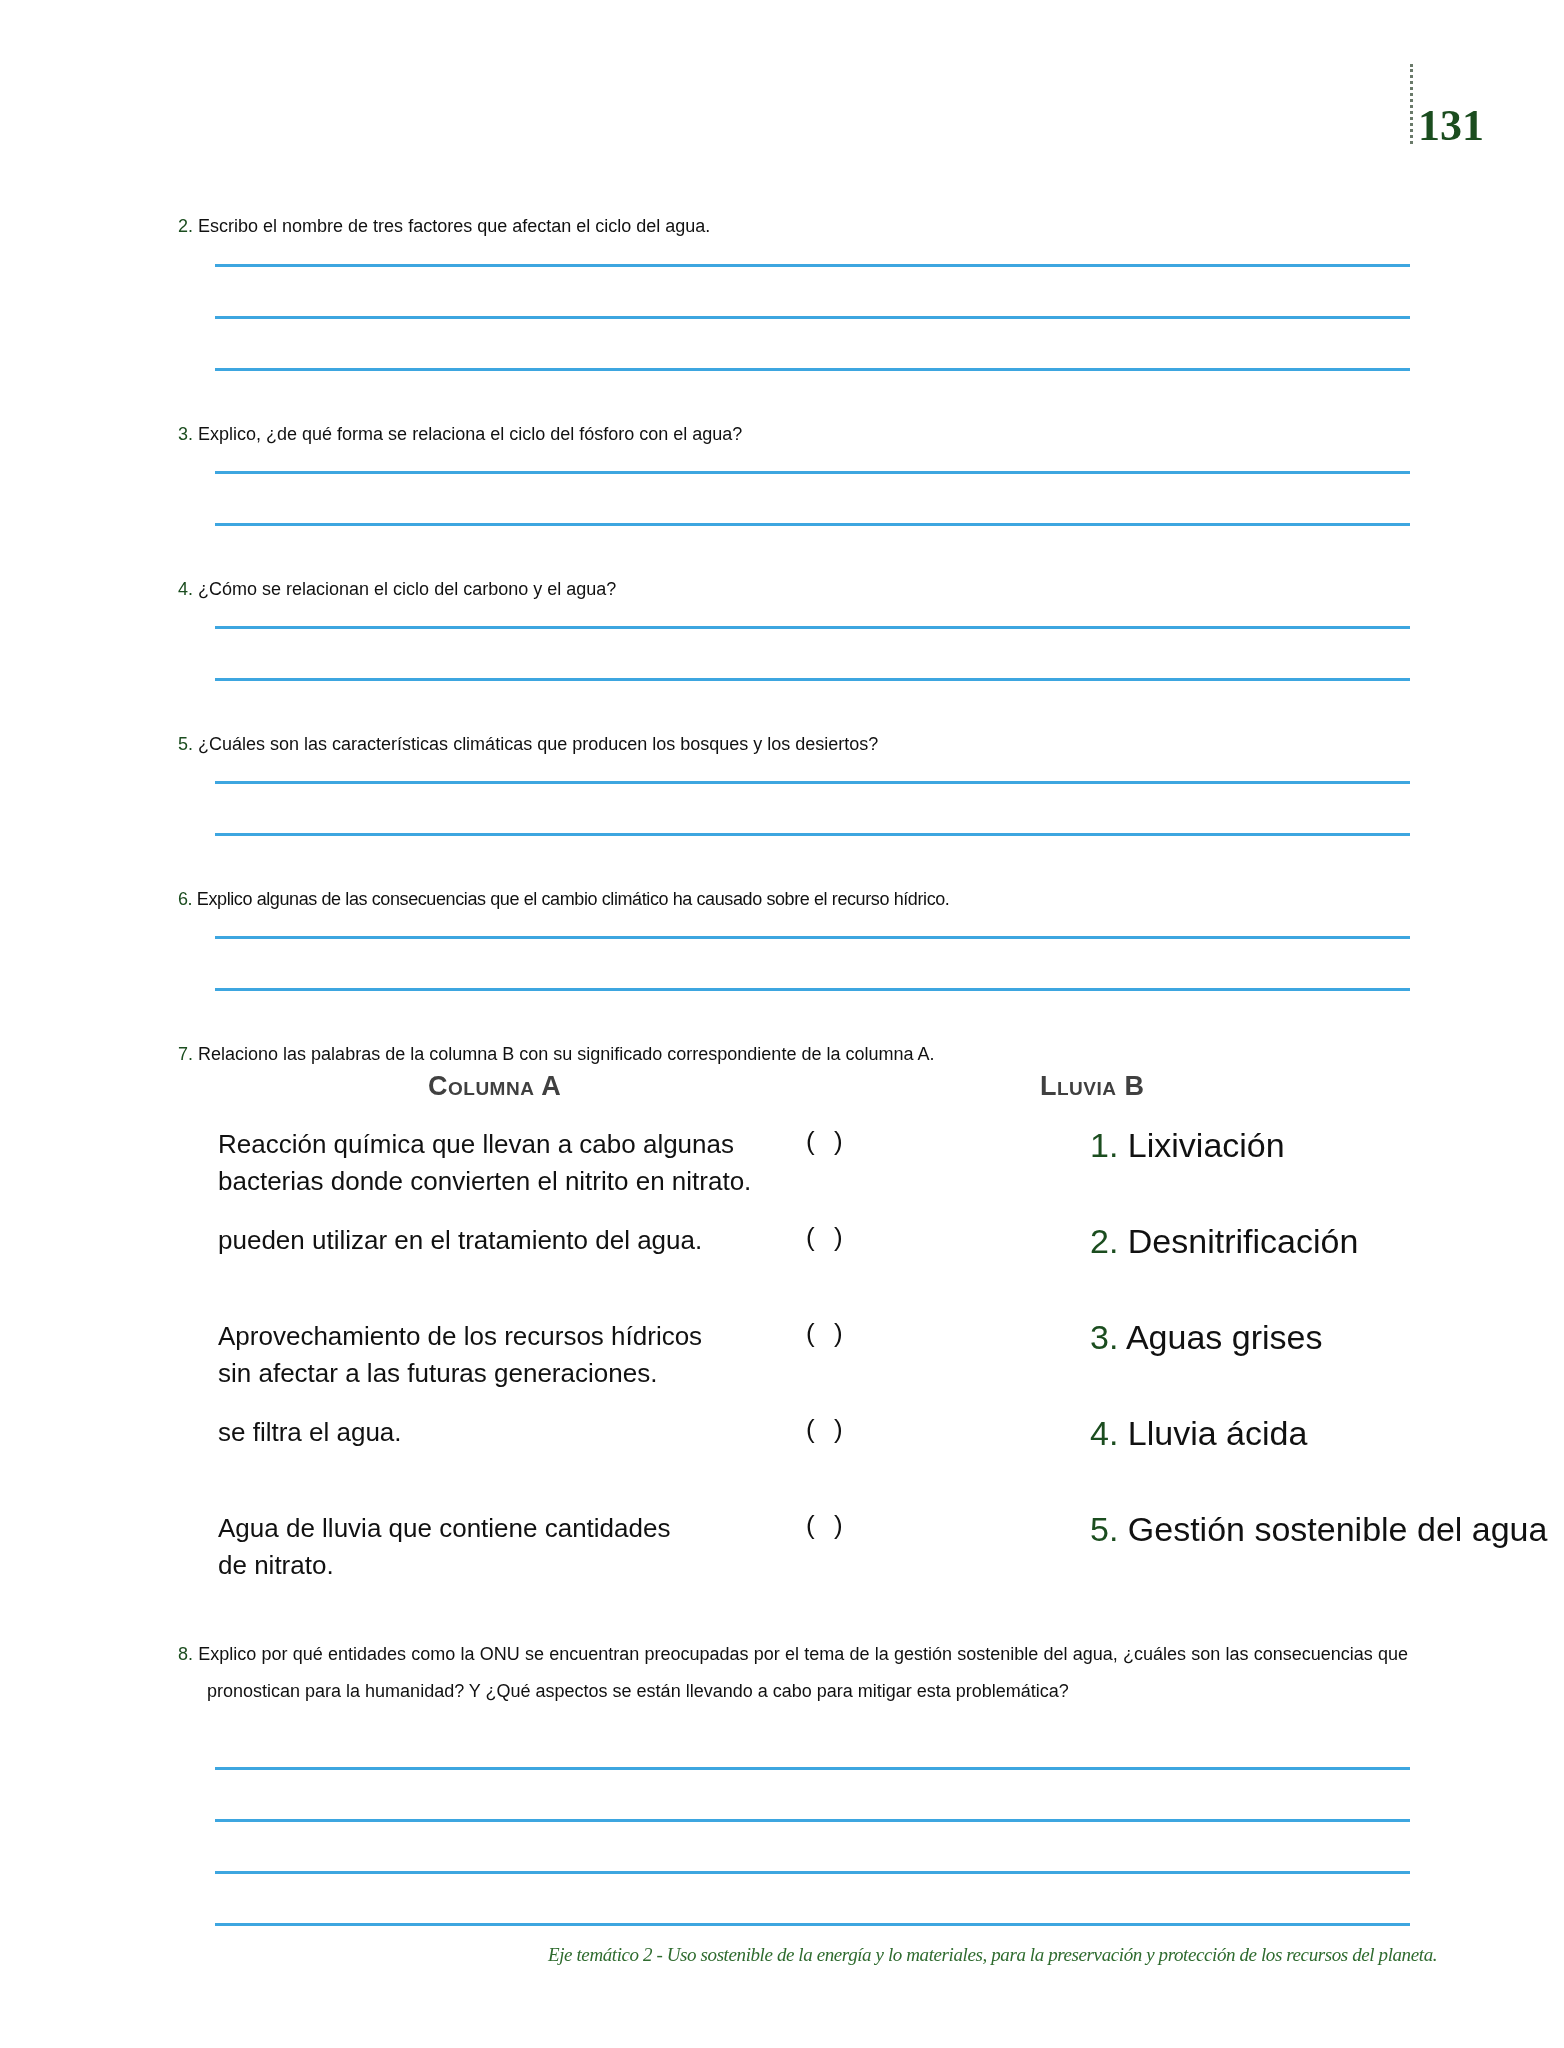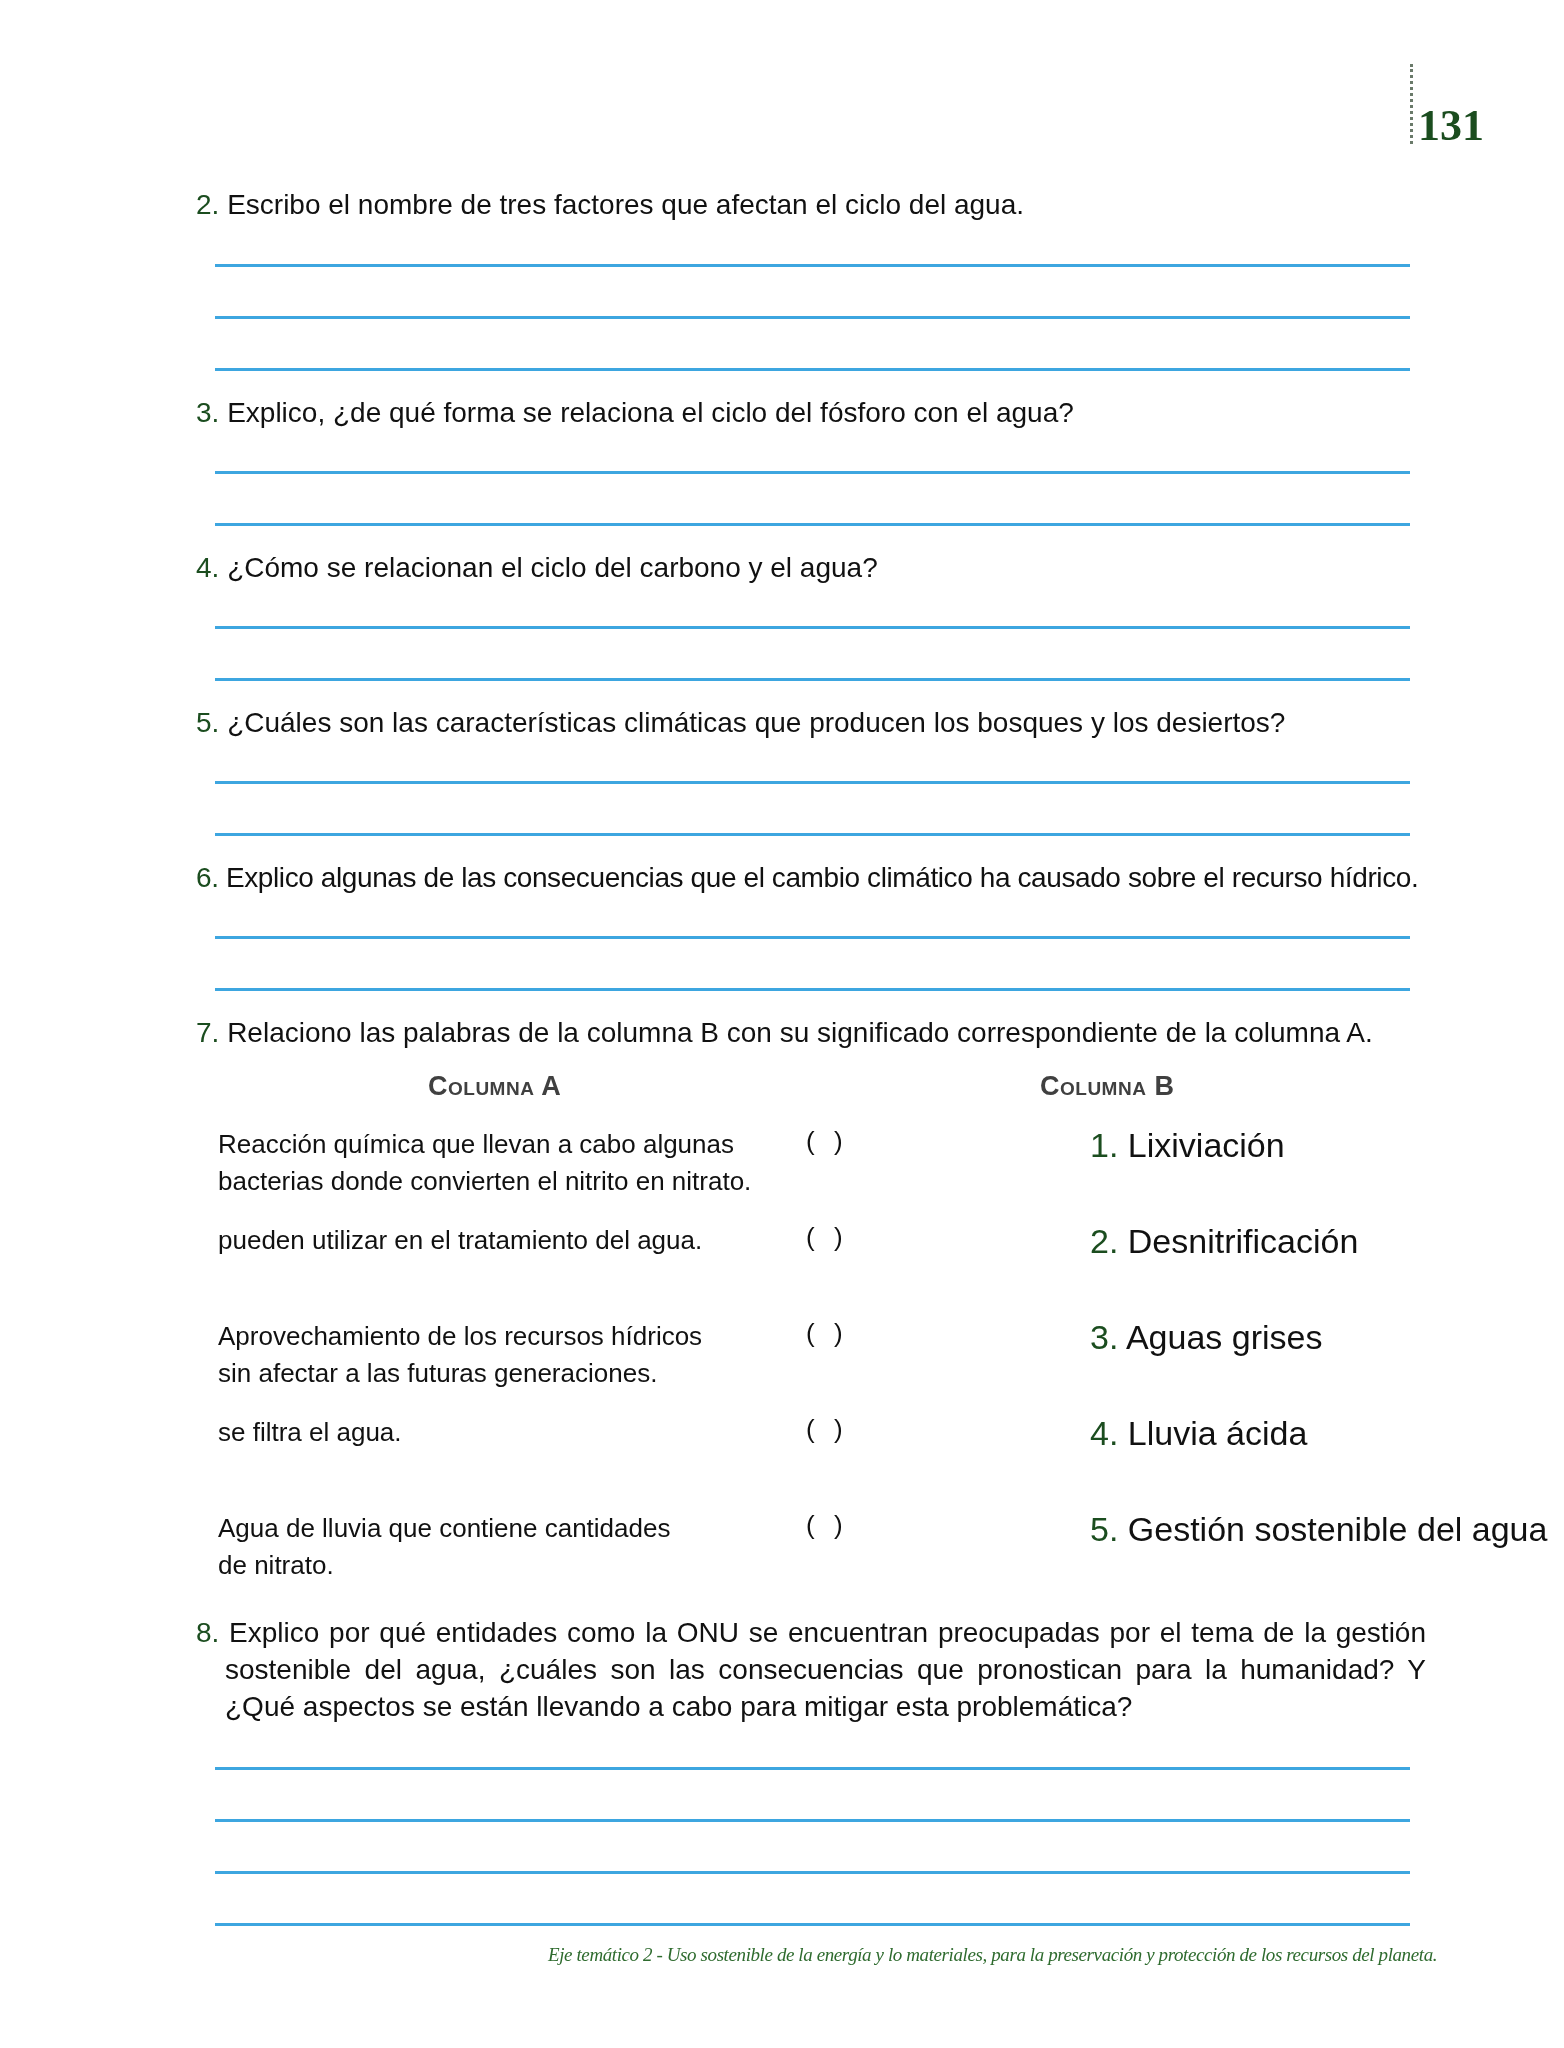--- a/index.html
+++ b/index.html
@@ -2,21 +2,21 @@
 <html><head>
 <meta charset="utf-8">
 <style>
   html, body { margin: 0; padding: 0; background: #ffffff; }
   body { width: 1564px; height: 2048px; position: relative; overflow: hidden;
          font-family: "Liberation Sans", sans-serif; color: #111; }
   .page-num-rule { position: absolute; left: 1410px; top: 64px; height: 80px;
          border-left: 3px dotted #6a7a6a; }
   .page-num { position: absolute; left: 1418px; top: 100px; font-family: "Liberation Serif", serif;
          font-weight: bold; font-size: 44px; color: #1b4d1f; }
-  .q { position: absolute; left: 196px; font-size: 28px; line-height: 37px; width: 1230px; }
+  .q { position: absolute; left: 178px; font-size: 18px; line-height: 37px; width: 1230px; margin-top: 22px; }
   .q .n { color: #1b4d1f; }
   .line { position: absolute; left: 215px; width: 1195px; height: 0; border-top: 3px solid #3da6e0; }
   .colhead { position: absolute; font-weight: bold; color: #404040; font-size: 27px; font-variant: small-caps; letter-spacing: 0.5px; }
   .colA { position: absolute; left: 218px; width: 580px; font-size: 26px; line-height: 37px; }
   .paren { position: absolute; left: 806px; font-size: 26px; word-spacing: 12px; }
   .colB { position: absolute; left: 1090px; font-size: 34px; }
   .colB .n { color: #1b4d1f; }
   .q8 { text-align: justify; }
   .q8 .body { display: block; padding-left: 29px; text-indent: -29px; }
   .footer { position: absolute; left: 548px; top: 1944px; font-family: "Liberation Serif", serif; font-style: italic;
@@ -63,21 +63,21 @@
 </div>
 <div class="line" style="top:936px"></div>
 <div class="line" style="top:988px"></div>
 
 <div class="q" style="top:1014px">
   <span class="n">7.</span>
   <span>Relaciono las palabras de la columna B con su significado correspondiente de la columna A.</span>
 </div>
 
 <div class="colhead" style="left:428px; top:1071px">Columna A</div>
-<div class="colhead" style="left:1040px; top:1071px">Columna B</div>
+<div class="colhead" style="left:1040px; top:1071px">Lluvia B</div>
 
 <div class="colA" style="top:1126px">
   <div>Reacción química que llevan a cabo algunas</div>
   <div>bacterias donde convierten el nitrito en nitrato.</div>
 </div>
 <div class="paren" style="top:1126px">( )</div>
 <div class="colB" style="top:1126px">
   <span class="n">1.</span>
   <span>Lixiviación</span>
 </div>

